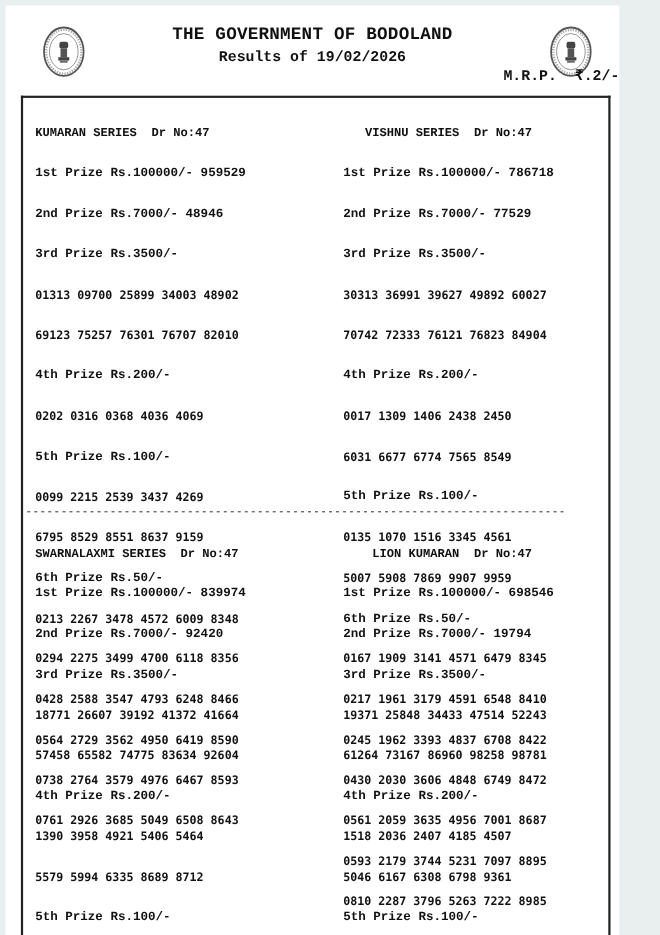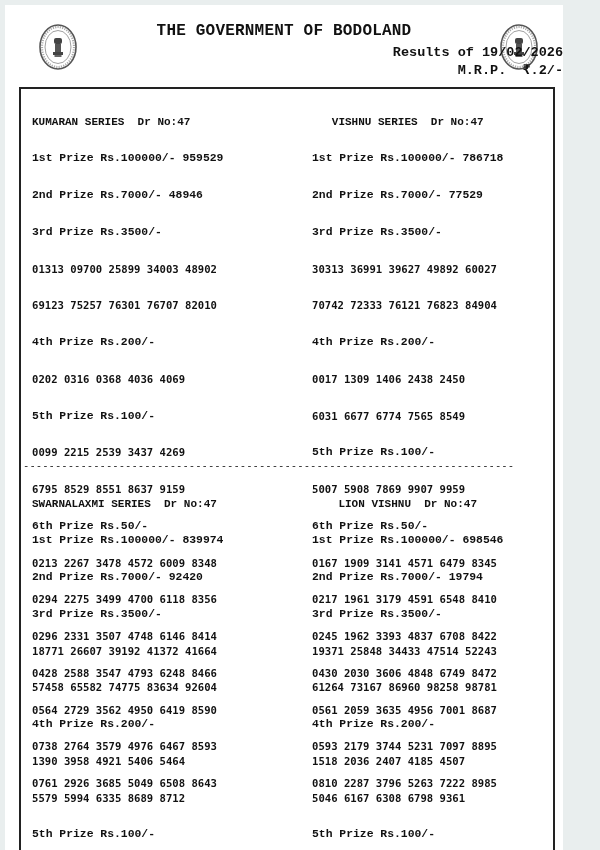--- a/index.html
+++ b/index.html
@@ -18,21 +18,21 @@
   .emblem {
     position: absolute; top: 18px; width: 40px; height: 48px;
   }
   .emblem.left { left: 33px; }
   .emblem.right { left: 494px; }
   .title {
     position: absolute; left: 0; width: 558px; text-align: center;
     font-weight: bold; white-space: pre;
   }
   .t1 { top: 17px; font-size: 16px; letter-spacing: 0.2px; }
-  .t2 { top: 40px; font-size: 13.5px; font-weight: bold; text-align: right; }
+  .t2 { top: 40px; font-size: 13.5px; font-weight: bold; }
   .t3 { top: 56px; font-size: 13.5px; font-weight: bold; text-align: right; }
 
   .box {
     position: absolute; left: 14px; top: 82px;
     width: 532px; height: 770px;
     border: 2px solid #222;
     border-bottom: none;
   }
   .col {
     position: absolute; font-size: 10.6px; line-height: 12.25px;
@@ -90,21 +90,20 @@
       <div class="num">01313 09700 25899 34003 48902</div>
       <div class="num">69123 75257 76301 76707 82010</div>
       <div class="label">4th Prize Rs.200/-</div>
       <div class="num">0202 0316 0368 4036 4069</div>
       <div class="label">5th Prize Rs.100/-</div>
       <div class="num">0099 2215 2539 3437 4269</div>
       <div class="num">6795 8529 8551 8637 9159</div>
       <div class="label">6th Prize Rs.50/-</div>
       <div class="num">0213 2267 3478 4572 6009 8348</div>
       <div class="num">0294 2275 3499 4700 6118 8356</div>
-      <div class="num">0296 2331 3507 4748 6146 8414</div>
       <div class="num">0428 2588 3547 4793 6248 8466</div>
       <div class="num">0564 2729 3562 4950 6419 8590</div>
       <div class="num">0738 2764 3579 4976 6467 8593</div>
       <div class="num">0761 2926 3685 5049 6508 8643</div>
       
       
       
       
       
       
@@ -118,20 +117,21 @@
       <div class="head">   VISHNU SERIES  Dr No:47</div>
       <div class="label">1st Prize Rs.100000/- 786718</div>
       <div class="label">2nd Prize Rs.7000/- 77529</div>
       <div class="label">3rd Prize Rs.3500/-</div>
       <div class="num">30313 36991 39627 49892 60027</div>
       <div class="num">70742 72333 76121 76823 84904</div>
       <div class="label">4th Prize Rs.200/-</div>
       <div class="num">0017 1309 1406 2438 2450</div>
       <div class="num">6031 6677 6774 7565 8549</div>
       <div class="label">5th Prize Rs.100/-</div>
+      <div class="num">0135 1070 1516 3345 4561</div>
       <div class="num">5007 5908 7869 9907 9959</div>
       <div class="label">6th Prize Rs.50/-</div>
       <div class="num">0167 1909 3141 4571 6479 8345</div>
       <div class="num">0217 1961 3179 4591 6548 8410</div>
       <div class="num">0245 1962 3393 4837 6708 8422</div>
       <div class="num">0430 2030 3606 4848 6749 8472</div>
       <div class="num">0561 2059 3635 4956 7001 8687</div>
       <div class="num">0593 2179 3744 5231 7097 8895</div>
       <div class="num">0810 2287 3796 5263 7222 8985</div>
       
@@ -175,21 +175,21 @@
       
       
       
       
       
       
       
     </div>
 
     <div class="col q4">
-      <div class="head">    LION VISHNU  Dr No:47</div>
+      <div class="head">    LION KUMARAN  Dr No:47</div>
       <div class="label">1st Prize Rs.100000/- 698546</div>
       <div class="label">2nd Prize Rs.7000/- 19794</div>
       <div class="label">3rd Prize Rs.3500/-</div>
       <div class="num">19371 25848 34433 47514 52243</div>
       <div class="num">61264 73167 86960 98258 98781</div>
       <div class="label">4th Prize Rs.200/-</div>
       <div class="num">1518 2036 2407 4185 4507</div>
       <div class="num">5046 6167 6308 6798 9361</div>
       <div class="label">5th Prize Rs.100/-</div>
       

